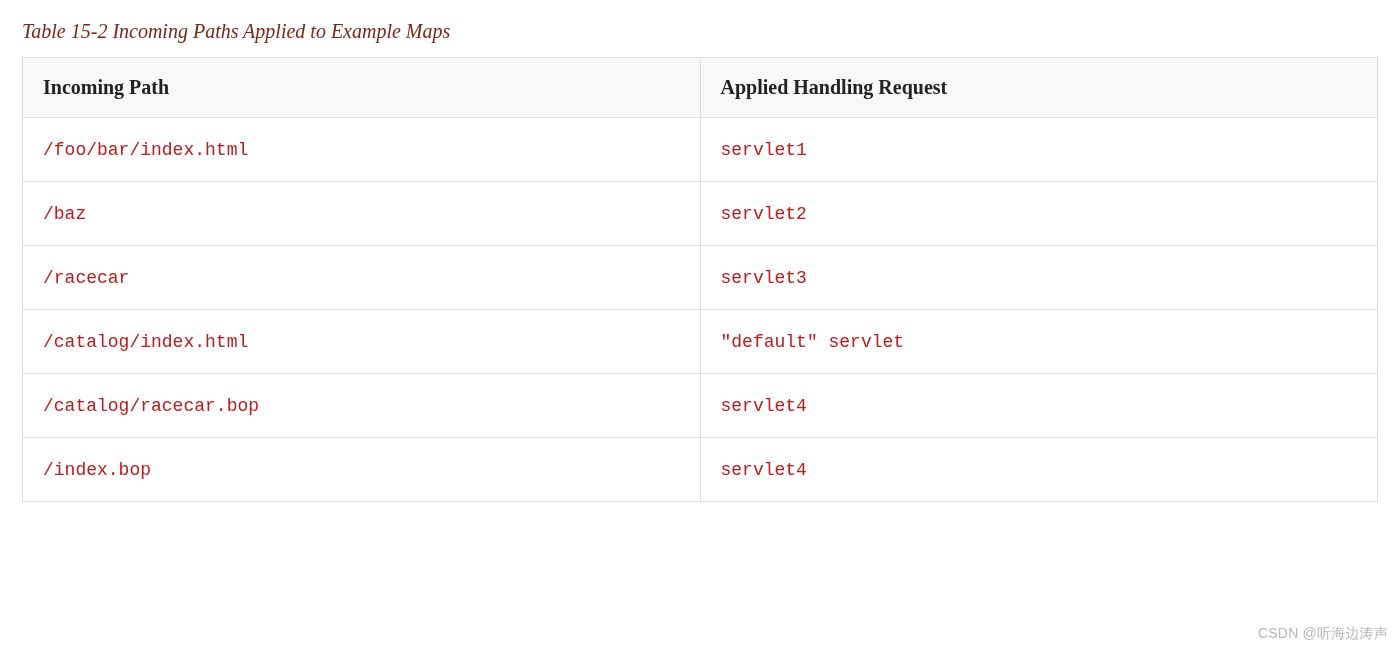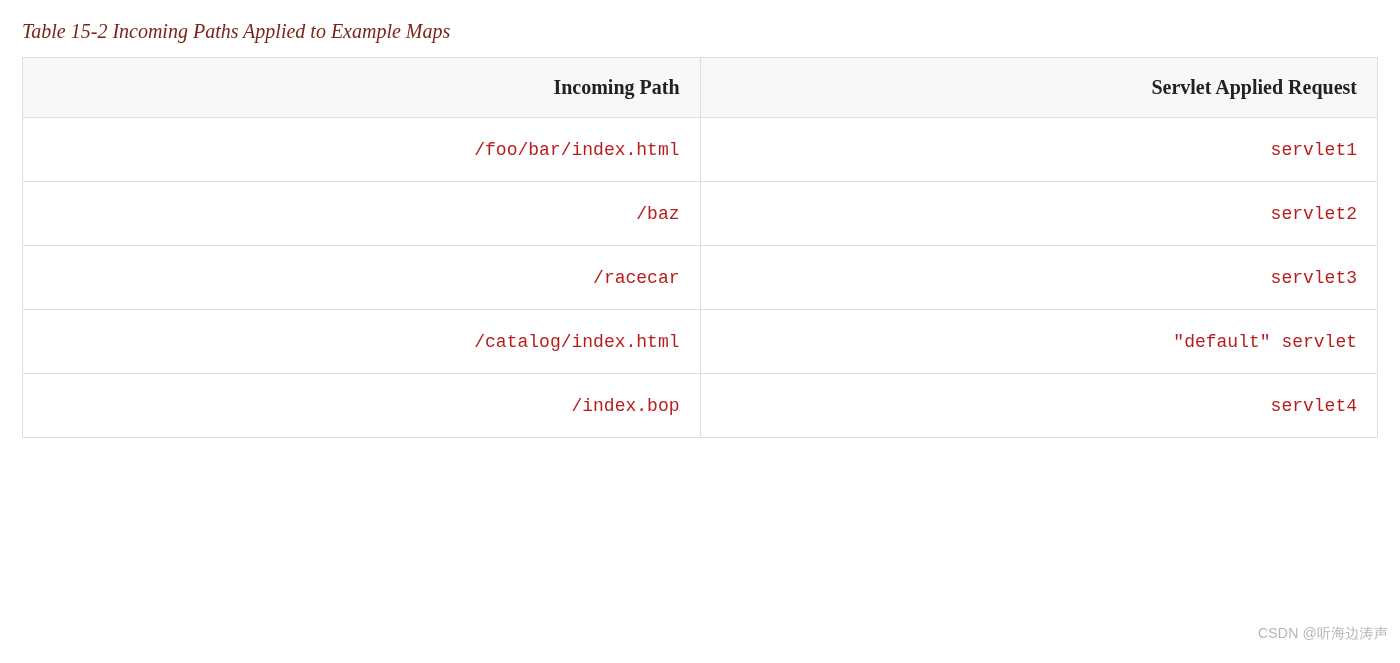--- a/index.html
+++ b/index.html
@@ -20,21 +20,21 @@
     margin: 0 0 14px 0;
     font-weight: 400;
   }
   table {
     width: 100%;
     border-collapse: collapse;
     table-layout: fixed;
   }
   th, td {
     border: 1px solid #dedede;
-    text-align: right;
+    text-align: left;
     vertical-align: middle;
   }
   th {
     background: #f7f8f7;
     font-family: Georgia, "Times New Roman", serif;
     font-weight: 700;
     font-size: 20px;
     color: #222;
     padding: 18px 20px;
   }
@@ -64,40 +64,44 @@
 <p class="caption">Table 15-2 Incoming Paths Applied to Example Maps</p>
 
 <table>
   <colgroup>
     <col class="c1">
       <col class="c2">
   </colgroup>
   <thead>
     <tr>
       <th>Incoming Path</th>
-      <th>Servlet Applied Request</th>
+      <th>Applied Handling Request</th>
     </tr>
   </thead>
   <tbody>
     <tr>
       <td>/foo/bar/index.html</td>
       <td>servlet1</td>
     </tr>
     <tr>
       <td>/baz</td>
       <td>servlet2</td>
     </tr>
     <tr>
       <td>/racecar</td>
       <td>servlet3</td>
     </tr>
     <tr>
       <td>/catalog/index.html</td>
       <td>"default" servlet</td>
     </tr>
     <tr>
+      <td>/catalog/racecar.bop</td>
+      <td>servlet4</td>
+    </tr>
+    <tr>
       <td>/index.bop</td>
       <td>servlet4</td>
     </tr>
   </tbody>
 </table>
 
 <div class="watermark">CSDN @听海边涛声</div>
 
 </body></html>

